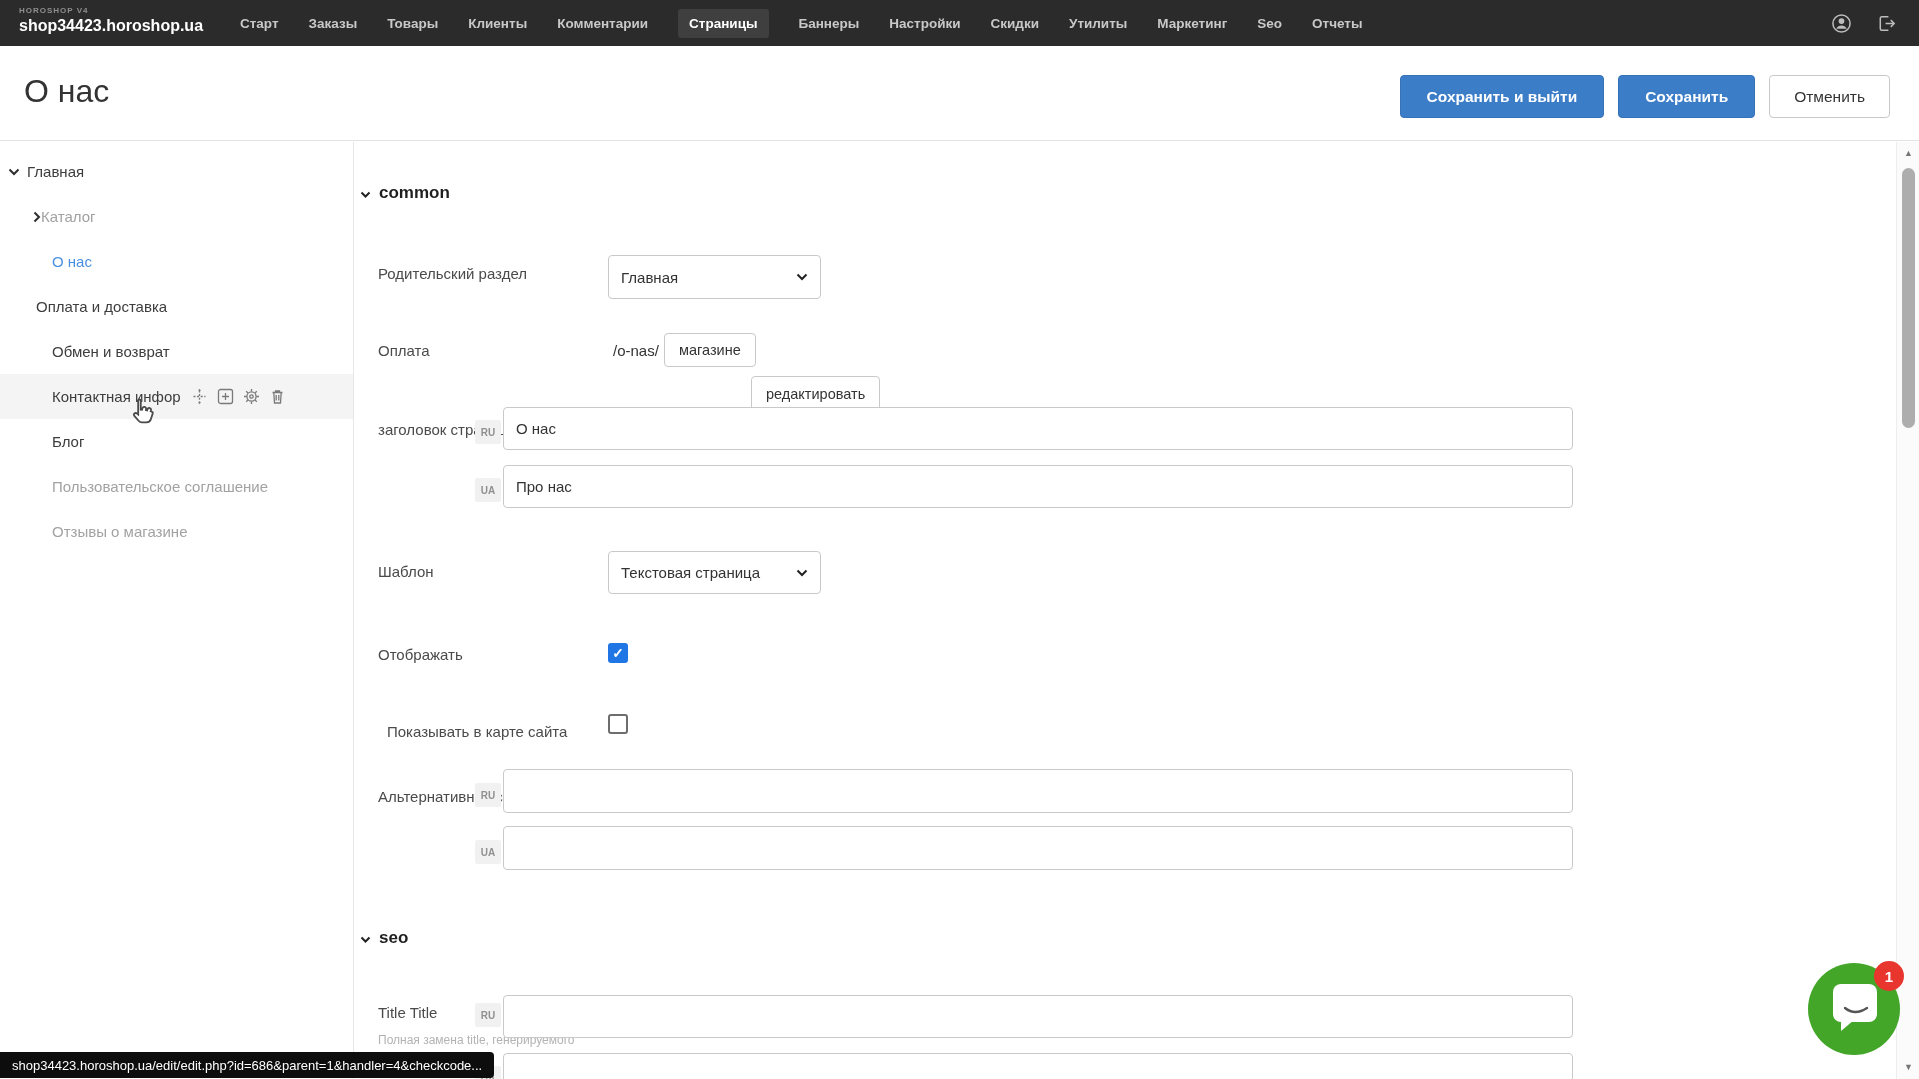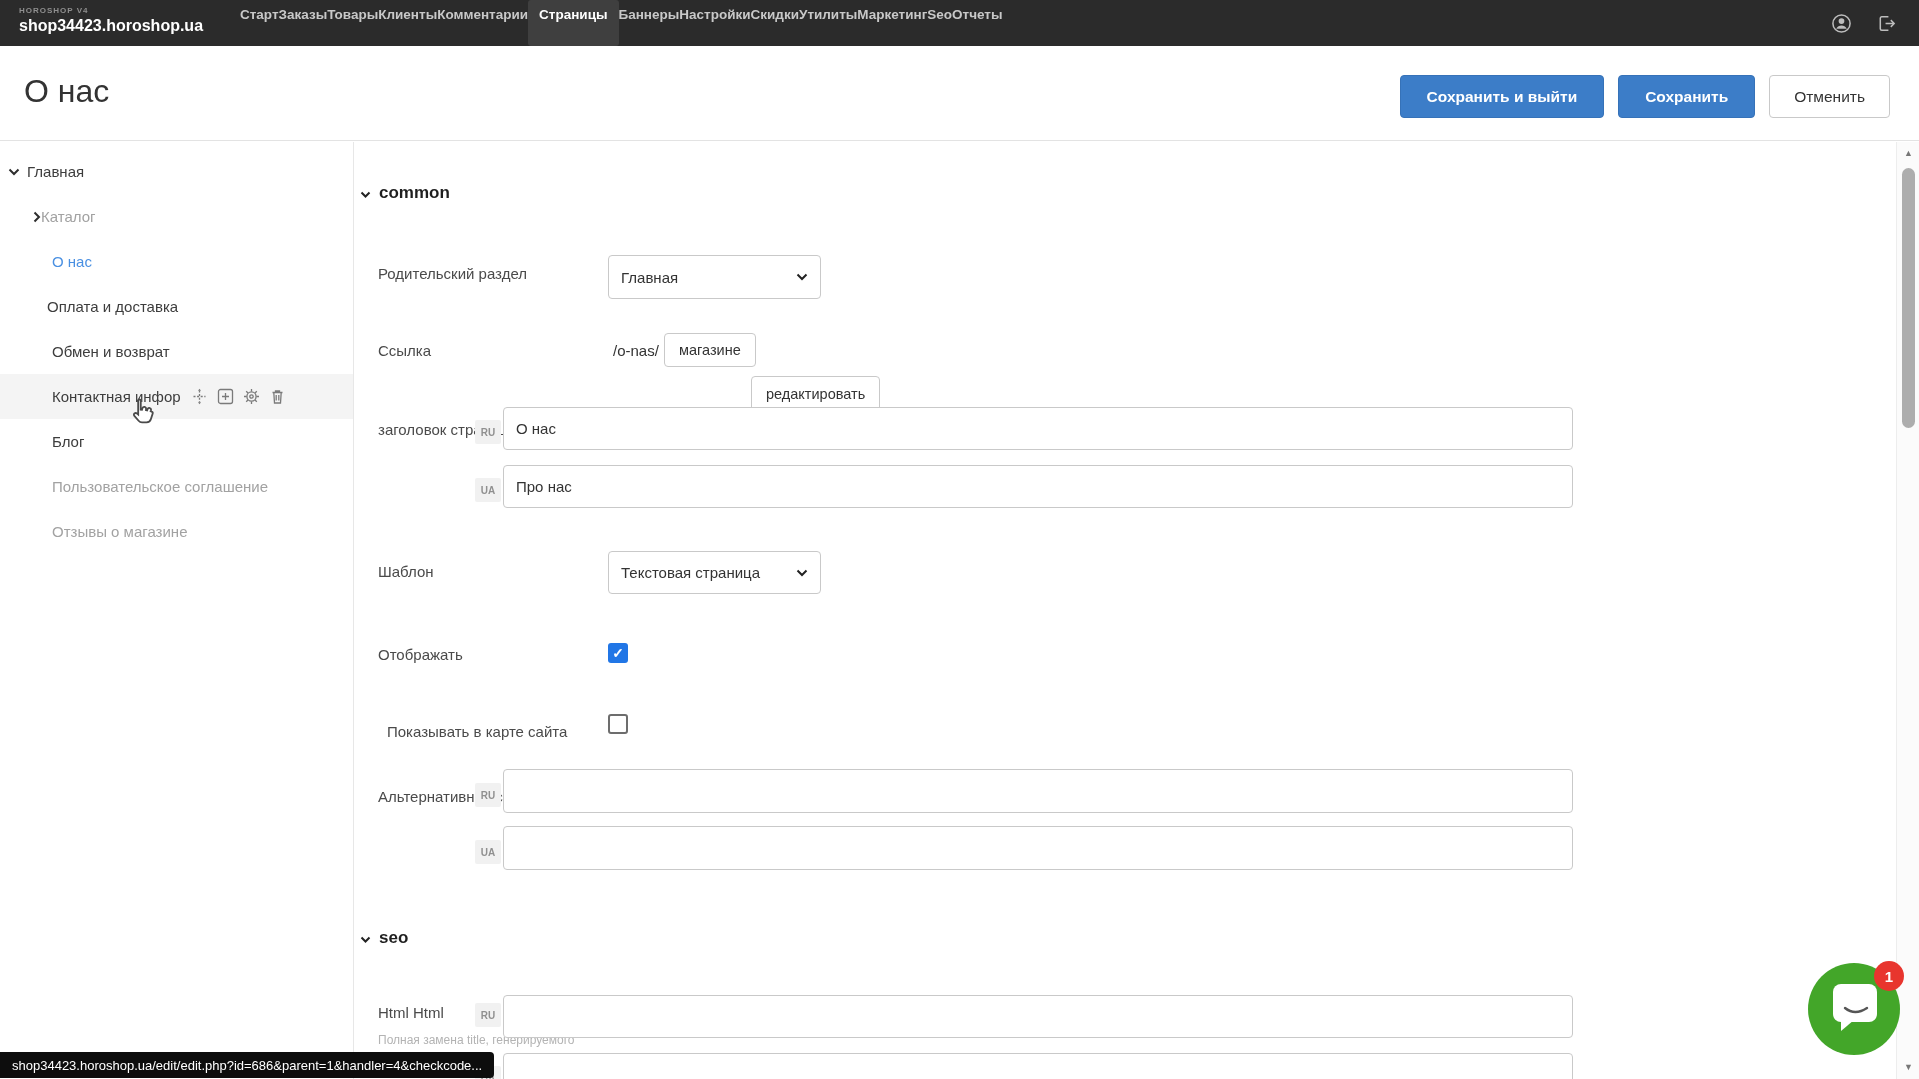--- a/index.html
+++ b/index.html
@@ -6,21 +6,21 @@
   html,body { width:1919px; height:1079px; overflow:hidden; background:#fff;
               font-family:"Liberation Sans", sans-serif; }
   .stage { position:absolute; left:0; top:0; width:1919px; height:1079px; background:#fff; overflow:hidden; }
 
   
   .topbar { position:absolute; left:0; top:0; width:1919px; height:46px; background:#2b2b2b;
             display:flex; align-items:center; }
   .brand { position:absolute; left:19px; top:7px; line-height:1; cursor:pointer; }
   .brand-small { font-size:8px; font-weight:bold; letter-spacing:1px; color:#8f8f8f; margin-bottom:3px; }
   .brand-main  { font-size:16px; font-weight:bold; color:#fff; }
-  .topnav { position:absolute; left:240px; top:0; height:46px; display:flex; }
+  .topnav { position:absolute; left:240px; top:0; height:46px; display:flex; align-items:center; gap:30px; }
   .topnav-item { font-size:13.5px; font-weight:bold; color:#c8c8c8; white-space:nowrap; cursor:pointer;
                  padding:7px 0; border-radius:3px; }
   .topnav-item.active { background:#3f3f3f; color:#fff; padding:7px 11px; }
   .topbar-icons { position:absolute; right:22px; top:0; height:46px; display:flex; align-items:center; gap:24px; }
   .tb-icon { width:21px; height:21px; display:block; cursor:pointer; }
 
   
   .page-header { position:absolute; left:0; top:46px; width:1919px; height:95px; background:#fff;
                  border-bottom:1px solid #e3e3e3; }
   .page-title { position:absolute; left:24px; top:27px; font-size:32px; color:#333; }
@@ -145,21 +145,21 @@
       <span class="chev">
         <svg width="8" height="12" viewBox="0 0 8 12" fill="none" stroke="#2e2e2e" stroke-width="2">
             <polyline points="1.5,1.5 6,6 1.5,10.5"></polyline>
           </svg>
       </span>
       <span>Каталог</span>
     </div>
     <div class="tree-row selected" style="padding-left:52px;">
       <span>О нас</span>
     </div>
-    <div class="tree-row" style="padding-left:47px;">
+    <div class="tree-row" style="padding-left:36px;">
       <span>Оплата и доставка</span>
     </div>
     <div class="tree-row" style="padding-left:52px;">
       <span>Обмен и возврат</span>
     </div>
     <div class="tree-row hovered" style="padding-left:52px;">
       <span>Контактная инфор</span>
       <span class="row-actions">
         <span>
           <svg class="act-icon" viewBox="0 0 17 17" fill="none" stroke="#7a7a7a" stroke-width="1.3">
@@ -219,21 +219,21 @@
     </div>
 
     <div class="abs f-label" style="left:23px; top:123px;">Родительский раздел</div>
     <div class="sel" style="left:253px; top:113px;">
       <span>Главная</span>
       <svg width="12" height="8" viewBox="0 0 12 8" fill="none" stroke="#222" stroke-width="2">
           <polyline points="1.5,1.5 6,6 10.5,1.5"></polyline>
         </svg>
     </div>
 
-    <div class="abs f-label" style="left:23px; top:200px;">Ссылка</div>
+    <div class="abs f-label" style="left:23px; top:200px;">Оплата</div>
     <div class="abs f-label" style="left:258px; top:200px; color:#333;">/o-nas/</div>
     <div class="mini-btn" style="left:309px; top:191px;">магазине</div>
     <div class="mini-btn" style="left:396px; top:190px; height:36px;margin-top:44px;">редактировать</div>
 
     <div class="abs f-label" style="left:23px; top:279px;">заголовок страницы</div>
     <div class="lang-badge" style="top:278px;">RU</div>
     <input class="txt" style="top: 265px;" value="О нас">
     <div class="lang-badge" style="top:336px;">UA</div>
     <input class="txt" style="top: 323px;" value="Про нас">
 
@@ -261,21 +261,21 @@
 
     <div class="abs section-head" style="left:5px; top:786px;">
       <span>
         <svg width="11" height="7" viewBox="0 0 11 7" fill="none" stroke="#222" stroke-width="2">
             <polyline points="1.5,1.5 5.5,5.5 9.5,1.5"></polyline>
           </svg>
       </span>
       <span>seo</span>
     </div>
 
-    <div class="abs f-label" style="left:23px; top:862px;">Html Html</div>
+    <div class="abs f-label" style="left:23px; top:862px;">Title Title</div>
     <div class="abs f-hint" style="left:23px; top:891px;">Полная замена title, генерируемого</div>
     <div class="lang-badge" style="top:861px;">RU</div>
     <input class="txt" style="top: 853px; height: 43px;" value="">
     <div class="lang-badge" style="top:924px;">UA</div>
     <input class="txt" style="top: 911px; height: 43px;" value="">
   </div>
 
   <div class="scroll-track">
     <div class="scroll-arrow" style="top:6px;">▲</div>
     <div class="scroll-thumb"></div>

